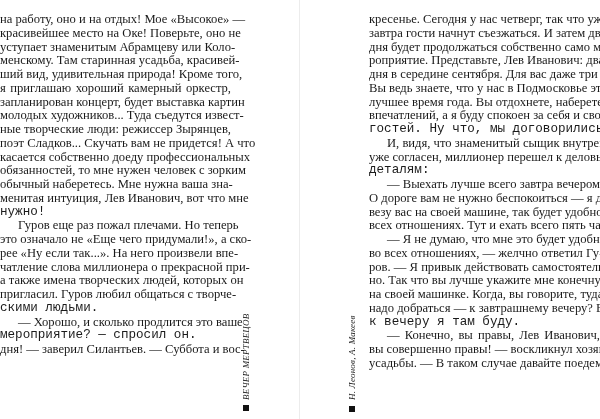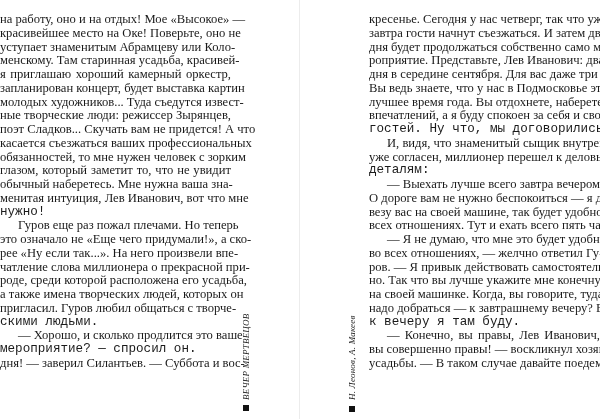--- a/index.html
+++ b/index.html
@@ -50,36 +50,35 @@
 </style>
 </head>
 <body>
 
 <div class="page page-left">
   <div class="text-block" id="left-body">
       <span class="line">на работу, оно и на отдых! Мое «Высокое» —</span>
       <span class="line">красивейшее место на Оке! Поверьте, оно не</span>
       <span class="line">уступает знаменитым Абрамцеву или Коло-</span>
       <span class="line">менскому. Там старинная усадьба, красивей-</span>
+      <span class="line">ший вид, удивительная природа! Кроме того,</span>
       <span class="line">я приглашаю хороший камерный оркестр,</span>
       <span class="line">запланирован концерт, будет выставка картин</span>
       <span class="line">молодых художников... Туда съедутся извест-</span>
       <span class="line">ные творческие люди: режиссер Зырянцев,</span>
       <span class="line">поэт Сладков... Скучать вам не придется! А что</span>
-      <span class="line">касается съезжаться ваших профессиональных</span>
+      <span class="line">касается собственно доеду профессиональных</span>
       <span class="line">обязанностей, то мне нужен человек с зорким</span>
-      <span class="line">глазом, который заметит то, что не увидит</span>
       <span class="line">обычный наберетесь. Мне нужна ваша зна-</span>
       <span class="line">менитая интуиция, Лев Иванович, вот что мне</span>
       <span class="line last">нужно!</span>
       <span class="line indent">Гуров еще раз пожал плечами. Но теперь</span>
       <span class="line">это означало не «Еще чего придумали!», а ско-</span>
       <span class="line">рее «Ну если так...». На него произвели впе-</span>
       <span class="line">чатление слова миллионера о прекрасной при-</span>
-      <span class="line">роде, среди которой расположена его усадьба,</span>
       <span class="line">а также имена творческих людей, которых он</span>
       <span class="line">пригласил. Гуров любил общаться с творче-</span>
       <span class="line last">скими людьми.</span>
       <span class="line indent">— Хорошо, и сколько продлится это ваше</span>
       <span class="line last">мероприятие? — спросил он.</span>
       <span class="line">дня! — заверил Силантьев. — Суббота и вос-</span>
     </div>
   <div class="running-title">ВЕЧЕР МЕРТВЕЦОВ</div>
   <div class="marker"></div>
   <div class="folio">9</div>

